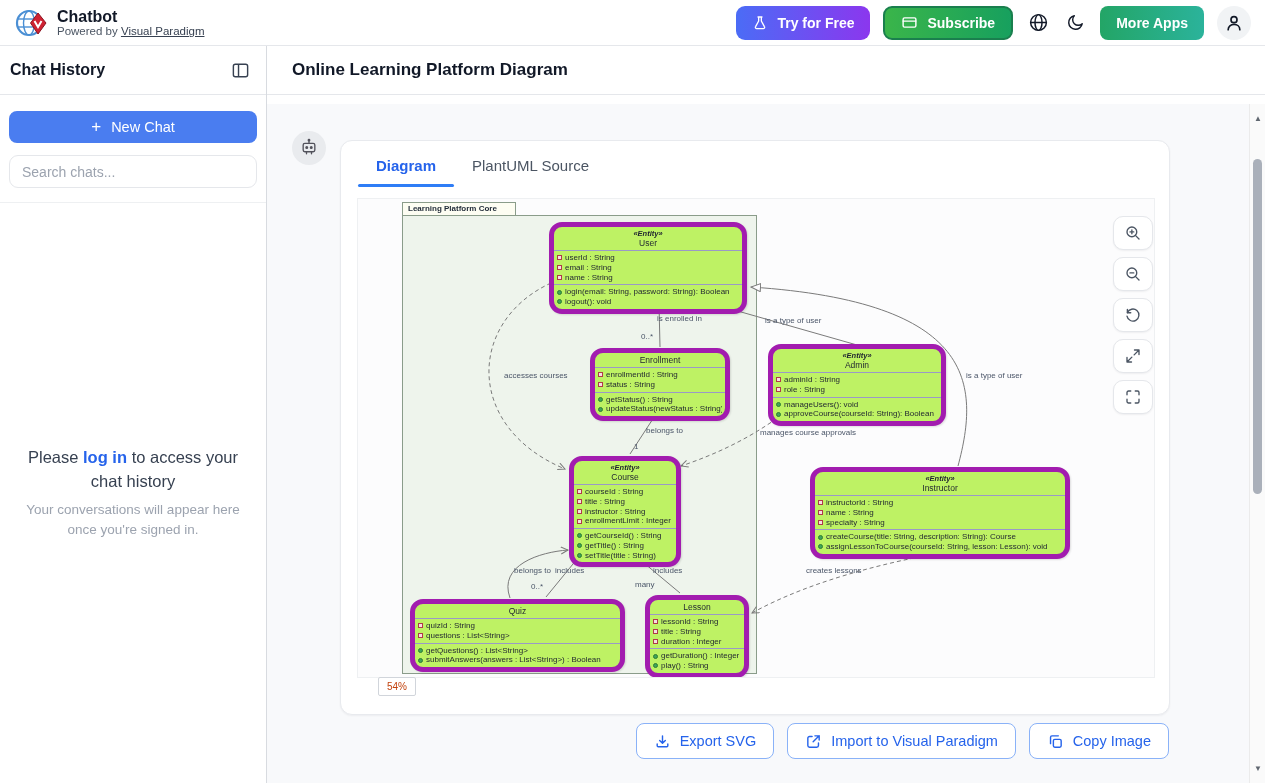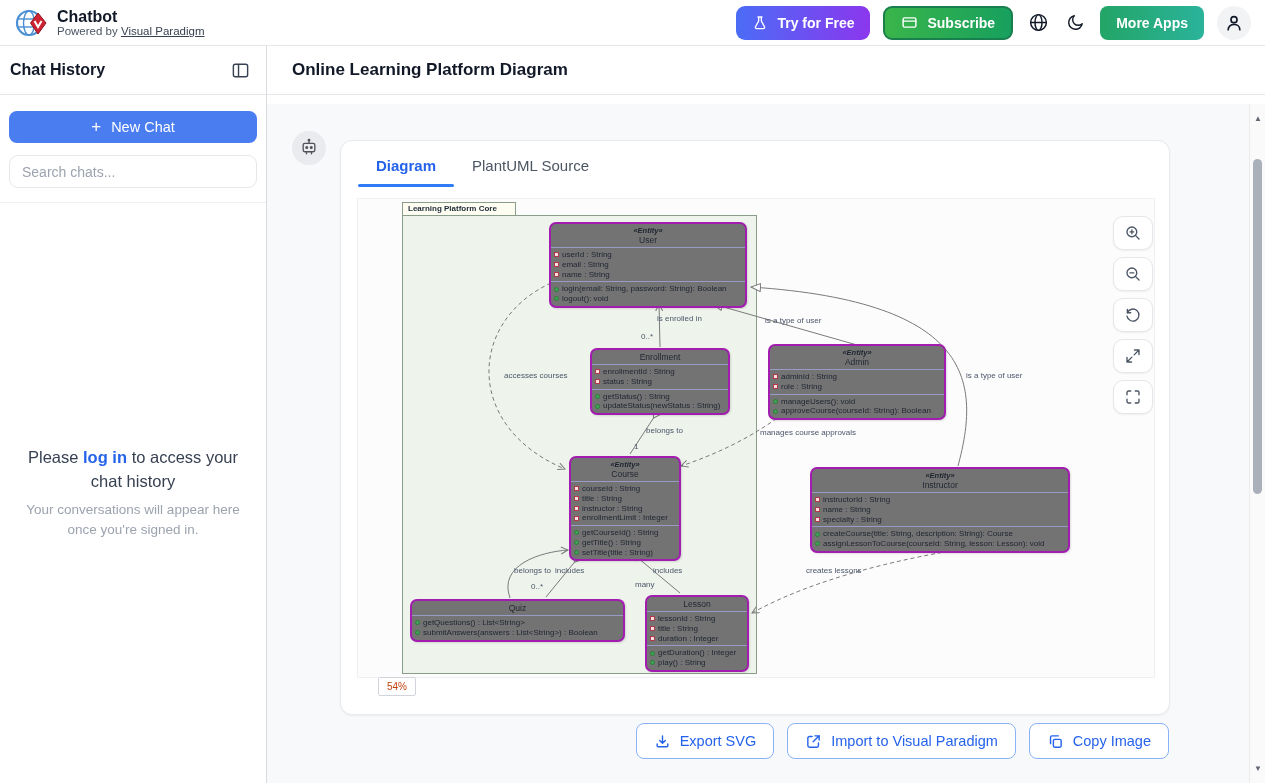--- a/index.html
+++ b/index.html
@@ -52,21 +52,21 @@
   .tab { position:relative; padding:16px 18px 13px; font-size:15px; color:#4b5563; cursor:pointer; }
   .tab.active { color:#2563eb; font-weight:600; }
   .tab.active .tab-underline { position:absolute; left:0; right:0; bottom:0; height:3px; background:#2f7df6; border-radius:2px; }
 
   .viewport { position:absolute; left:16px; top:57px; width:798px; height:480px; background:#fcfcfd; border:1px solid #eef0f2; overflow:hidden; }
   .edges-svg { position:absolute; left:0; top:0; width:798px; height:480px; }
 
   .uml-package-body { position:absolute; background:#eef4ec; border:1px solid #8a9c8a; }
   .uml-package-tab { position:absolute; background:#fdfdf2; border:1px solid #8a9c8a; font-size:8px; font-weight:700; color:#1f2937; padding:1px 5px 0; white-space:nowrap; }
 
-  .uml-class { position:absolute; background:#737373; border:2px solid #a21caf; border-radius:7px; font-size:8px; color:#1f2430; box-shadow:1px 1px 2px rgba(0,0,0,.12); }
+  .uml-class { position:absolute; background:#bef264; border:5px solid #a21caf; border-radius:13px; font-size:8px; color:#1f2430; box-shadow:1px 1px 2px rgba(0,0,0,.12); }
   .uml-class .cl-head { text-align:center; padding:2px 3px; border-bottom:1px solid #9a9ac6; }
   .uml-class .cl-stereo { font-size:7.5px; font-style:italic; font-weight:700; }
   .uml-class .cl-name { font-size:8.5px; font-weight:500; }
   .uml-class .cl-sec { padding:2px 3px; }
   .uml-class .cl-sec + .cl-sec { border-top:1px solid #9a9ac6; }
   .uml-class .cl-row { display:flex; align-items:center; gap:3px; line-height:1.22; white-space:nowrap; overflow:hidden; }
   .mk { flex:0 0 auto; width:5px; height:5px; display:inline-block; }
   .mk-attr { border:1px solid #b03a48; background:#f6dfe2; }
   .mk-meth { border-radius:50%; background:#3fa45b; border:1px solid #2e7d32; }
 
@@ -399,20 +399,30 @@
                     <span>assignLessonToCourse(courseId: String, lesson: Lesson): void</span>
                   </div>
                 </div>
               </div>
               <div class="uml-class" style="left: 52px; top: 400px; width: 215px;">
                 <div class="cl-head">
                   <div class="cl-name">Quiz</div>
                 </div>
                 <div class="cl-sec">
                   <div class="cl-row">
+                    <div class="mk mk-attr"></div>
+                    <span>quizId : String</span>
+                  </div>
+                  <div class="cl-row">
+                    <div class="mk mk-attr"></div>
+                    <span>questions : List&lt;String&gt;</span>
+                  </div>
+                </div>
+                <div class="cl-sec">
+                  <div class="cl-row">
                     <div class="mk mk-meth"></div>
                     <span>getQuestions() : List&lt;String&gt;</span>
                   </div>
                   <div class="cl-row">
                     <div class="mk mk-meth"></div>
                     <span>submitAnswers(answers : List&lt;String&gt;) : Boolean</span>
                   </div>
                 </div>
               </div>
               <div class="uml-class" style="left: 287px; top: 396px; width: 104px;">

